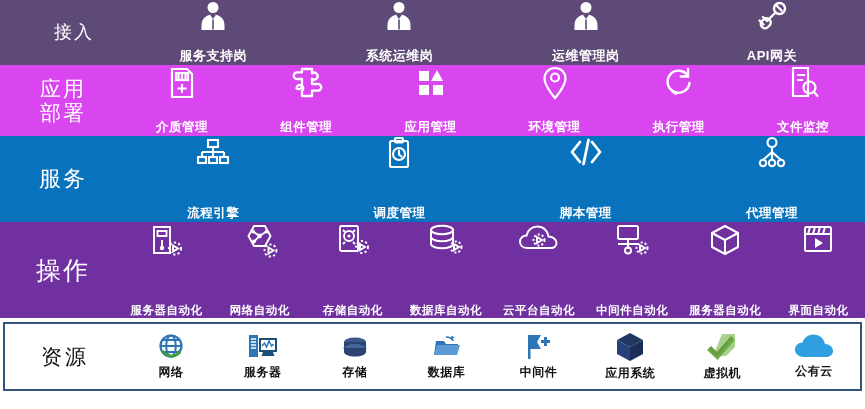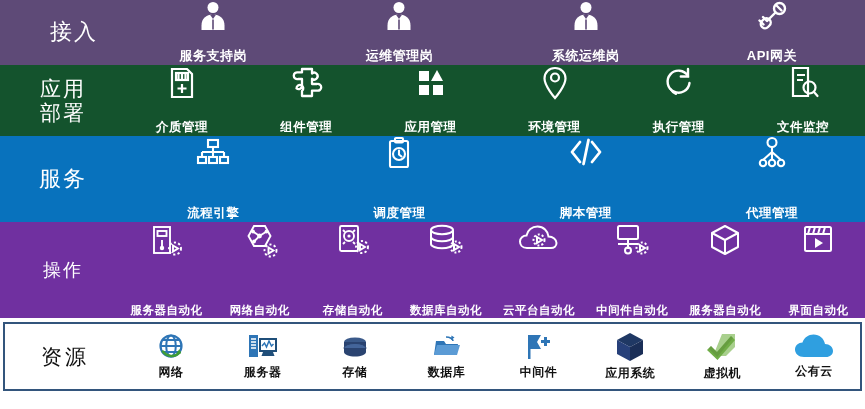--- a/index.html
+++ b/index.html
@@ -36,28 +36,28 @@
   .cell .cap{
     margin-top:4px;
     font-size:12.5px;
     letter-spacing:.5px;
     white-space:nowrap;
     color:#ffffff;
   }
 
   
   #band-access{height:65px;background:#5e4a77;}
-  #band-deploy{height:71px;background:#14532d;}
+  #band-deploy{height:71px;background:#d946ef;}
   #band-service{height:86px;background:#0872bd;}
   #band-operate{height:96px;background:#7030a0;}
 
-  #band-access .band-label{font-size:22px;padding-left:28px;}
+  #band-access .band-label{font-size:18px;padding-left:28px;}
   #band-deploy .band-label{font-size:21px;}
   #band-service .band-label{font-size:22px;}
-  #band-operate .band-label{font-size:18px;}
+  #band-operate .band-label{font-size:25px;}
 
   #band-operate .cap{font-size:11.5px;}
   #band-access .cap{font-size:13px;}
 
   
   #band-resource{
     height:75px;
     background:#ffffff;
     padding:4px 3px 2px 3px;
   }
@@ -115,33 +115,33 @@
 
       <div class="cell">
         <span class="ico">
           <svg width="34" height="34" viewBox="0 0 34 34">
             <circle cx="17" cy="7.5" r="5.5" fill="#fff"></circle>
             <path d="M17 14.5 C10 14.5 5.5 18.5 5.5 25.5 L5.5 30 L28.5 30 L28.5 25.5 C28.5 18.5 24 14.5 17 14.5 Z" fill="#fff"></path>
             <path d="M14.2 15 L17 19 L19.8 15 L17 13.6 Z" fill="#5e4a77"></path>
             <rect x="16.2" y="19.5" width="1.6" height="10" fill="#5e4a77"></rect>
           </svg>
         </span>
-        <span class="cap">运维管理岗</span>
+        <span class="cap">系统运维岗</span>
       </div>
 
       <div class="cell">
         <span class="ico">
           <svg width="34" height="34" viewBox="0 0 34 34">
             <circle cx="17" cy="7.5" r="5.5" fill="#fff"></circle>
             <path d="M17 14.5 C10 14.5 5.5 18.5 5.5 25.5 L5.5 30 L28.5 30 L28.5 25.5 C28.5 18.5 24 14.5 17 14.5 Z" fill="#fff"></path>
             <path d="M14.2 15 L17 19 L19.8 15 L17 13.6 Z" fill="#5e4a77"></path>
             <rect x="16.2" y="19.5" width="1.6" height="10" fill="#5e4a77"></rect>
           </svg>
         </span>
-        <span class="cap">系统运维岗</span>
+        <span class="cap">运维管理岗</span>
       </div>
 
       <div class="cell">
         <span class="ico">
           <svg width="36" height="34" viewBox="0 0 36 34">
             <g stroke="#fff" stroke-width="2.4" fill="none" stroke-linecap="round">
               <path d="M22 5 L27.5 10.5"></path>
               <circle cx="25.5" cy="8.5" r="5.5"></circle>
               <path d="M21.5 12.5 L13.5 20.5"></path>
               <rect x="6.5" y="19" width="10.5" height="8.5" rx="4.2" transform="rotate(-45 11.75 23.25)"></rect>

